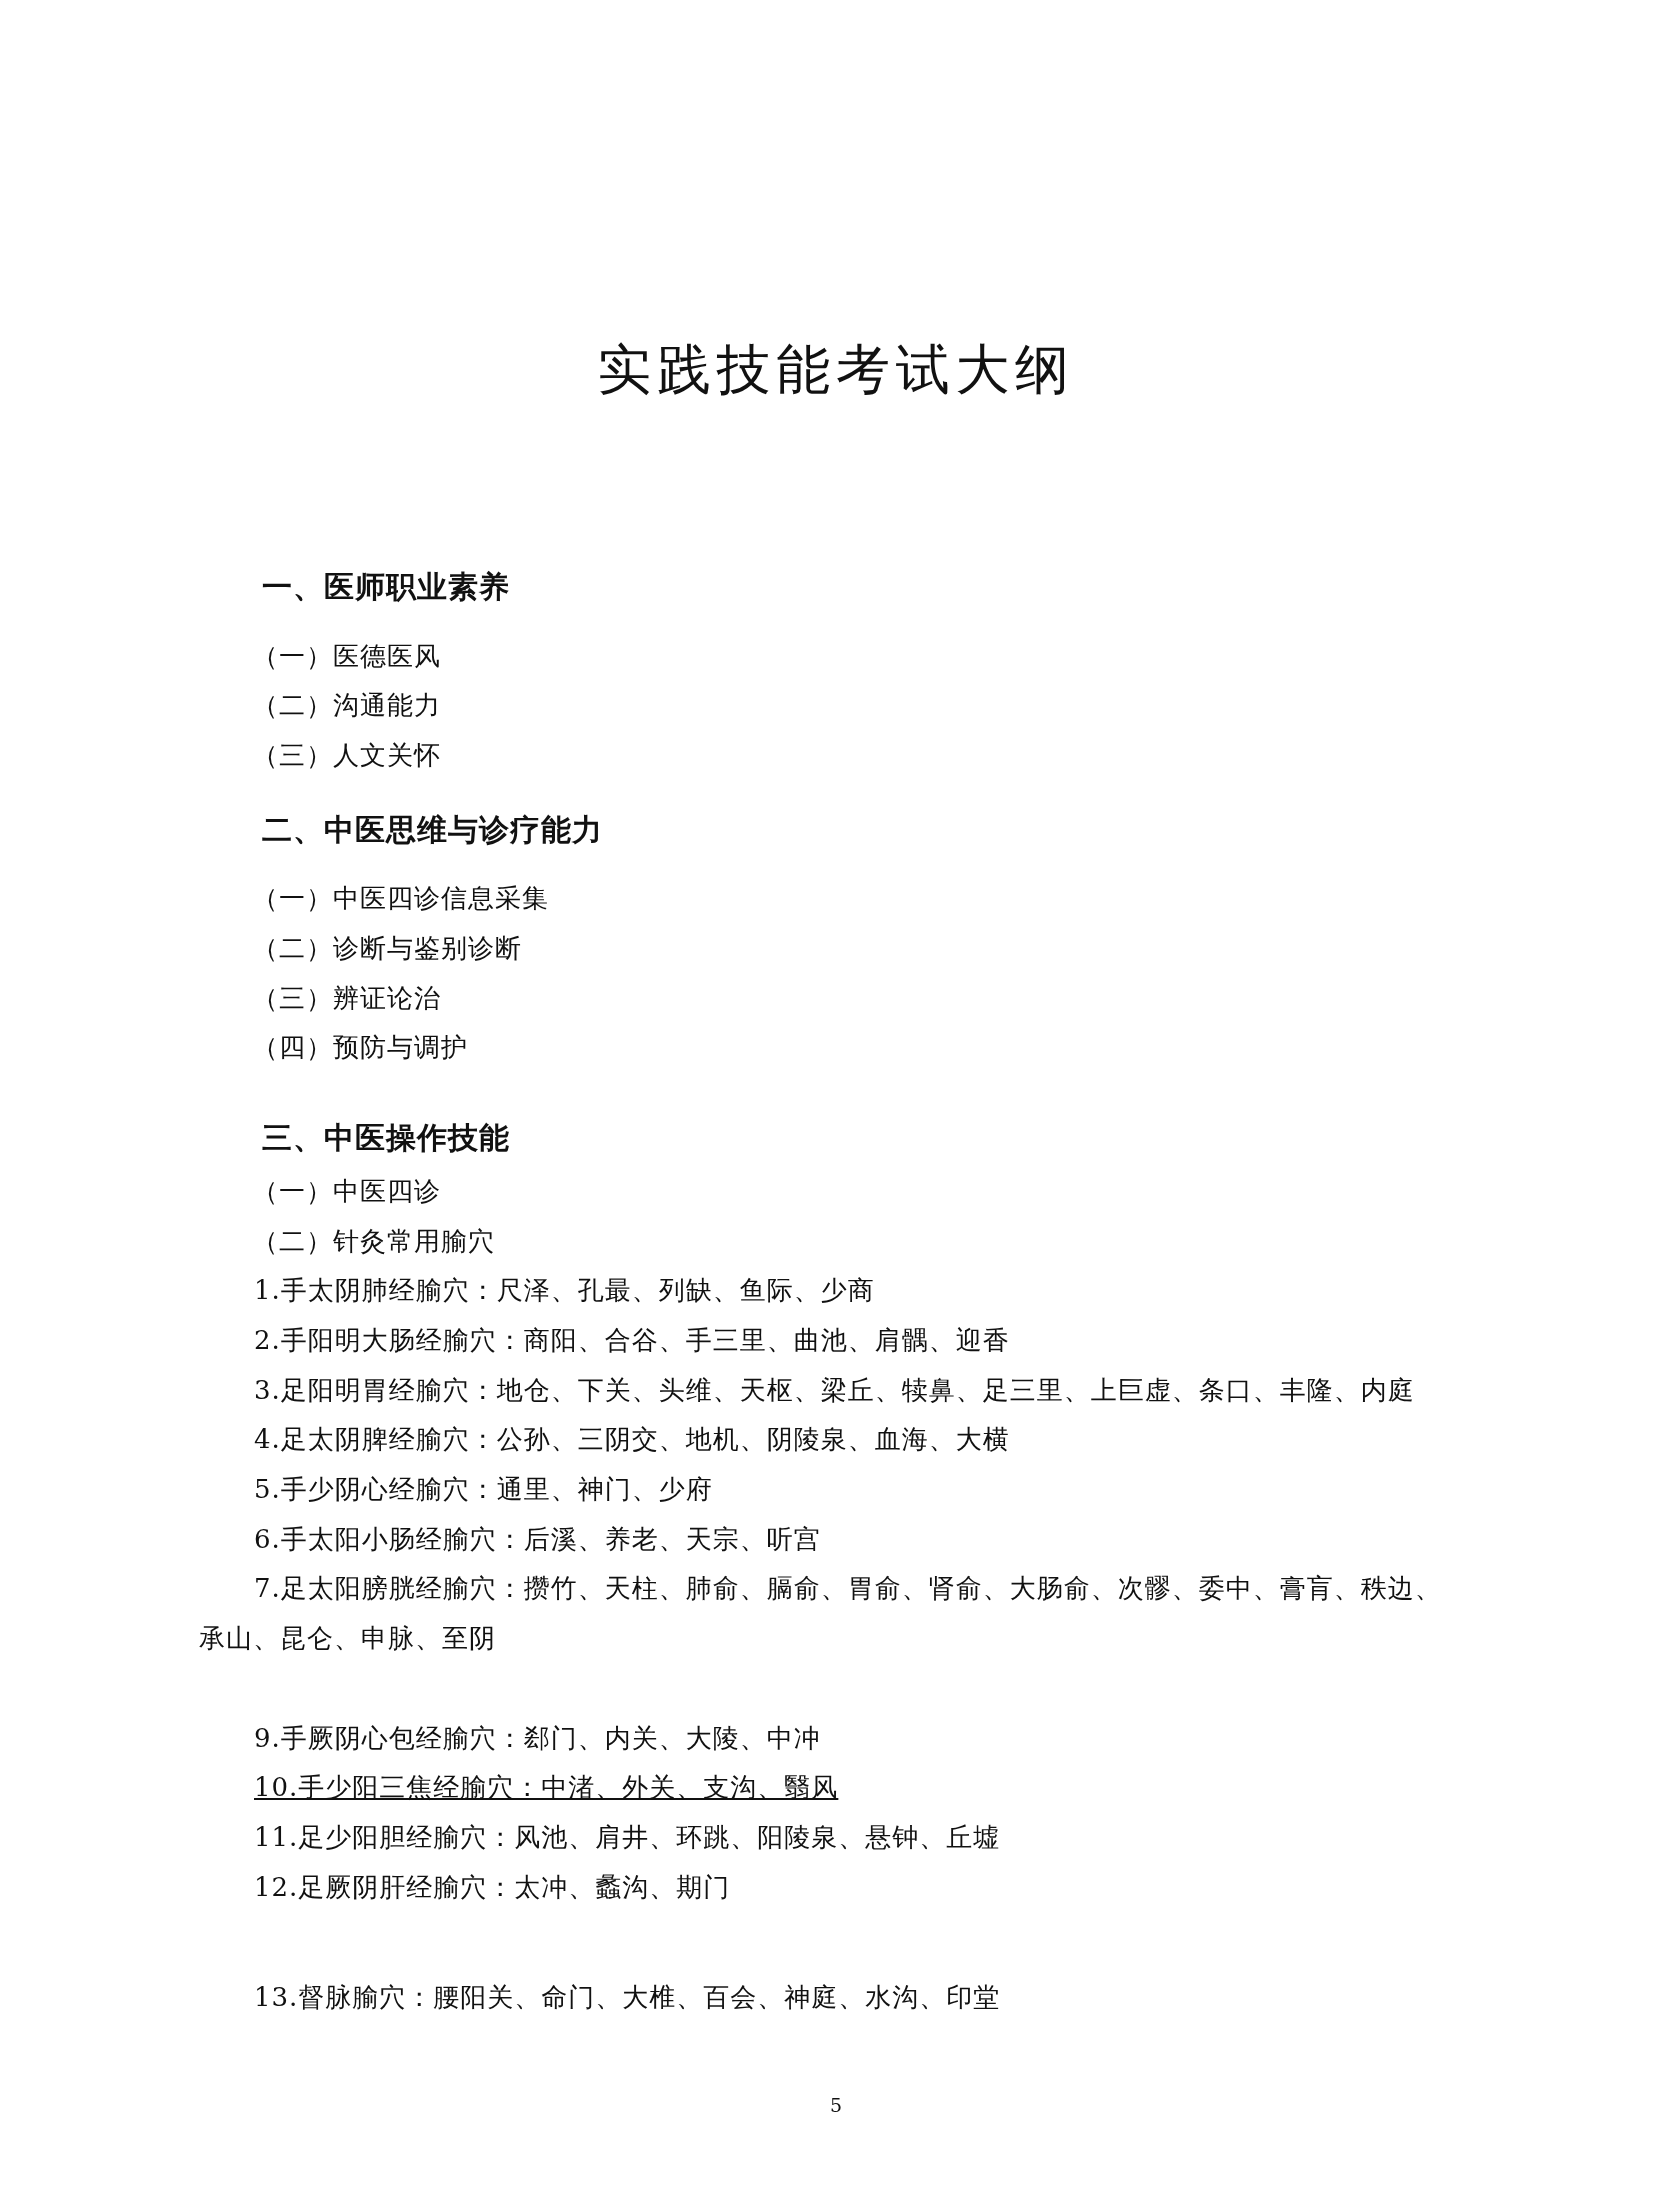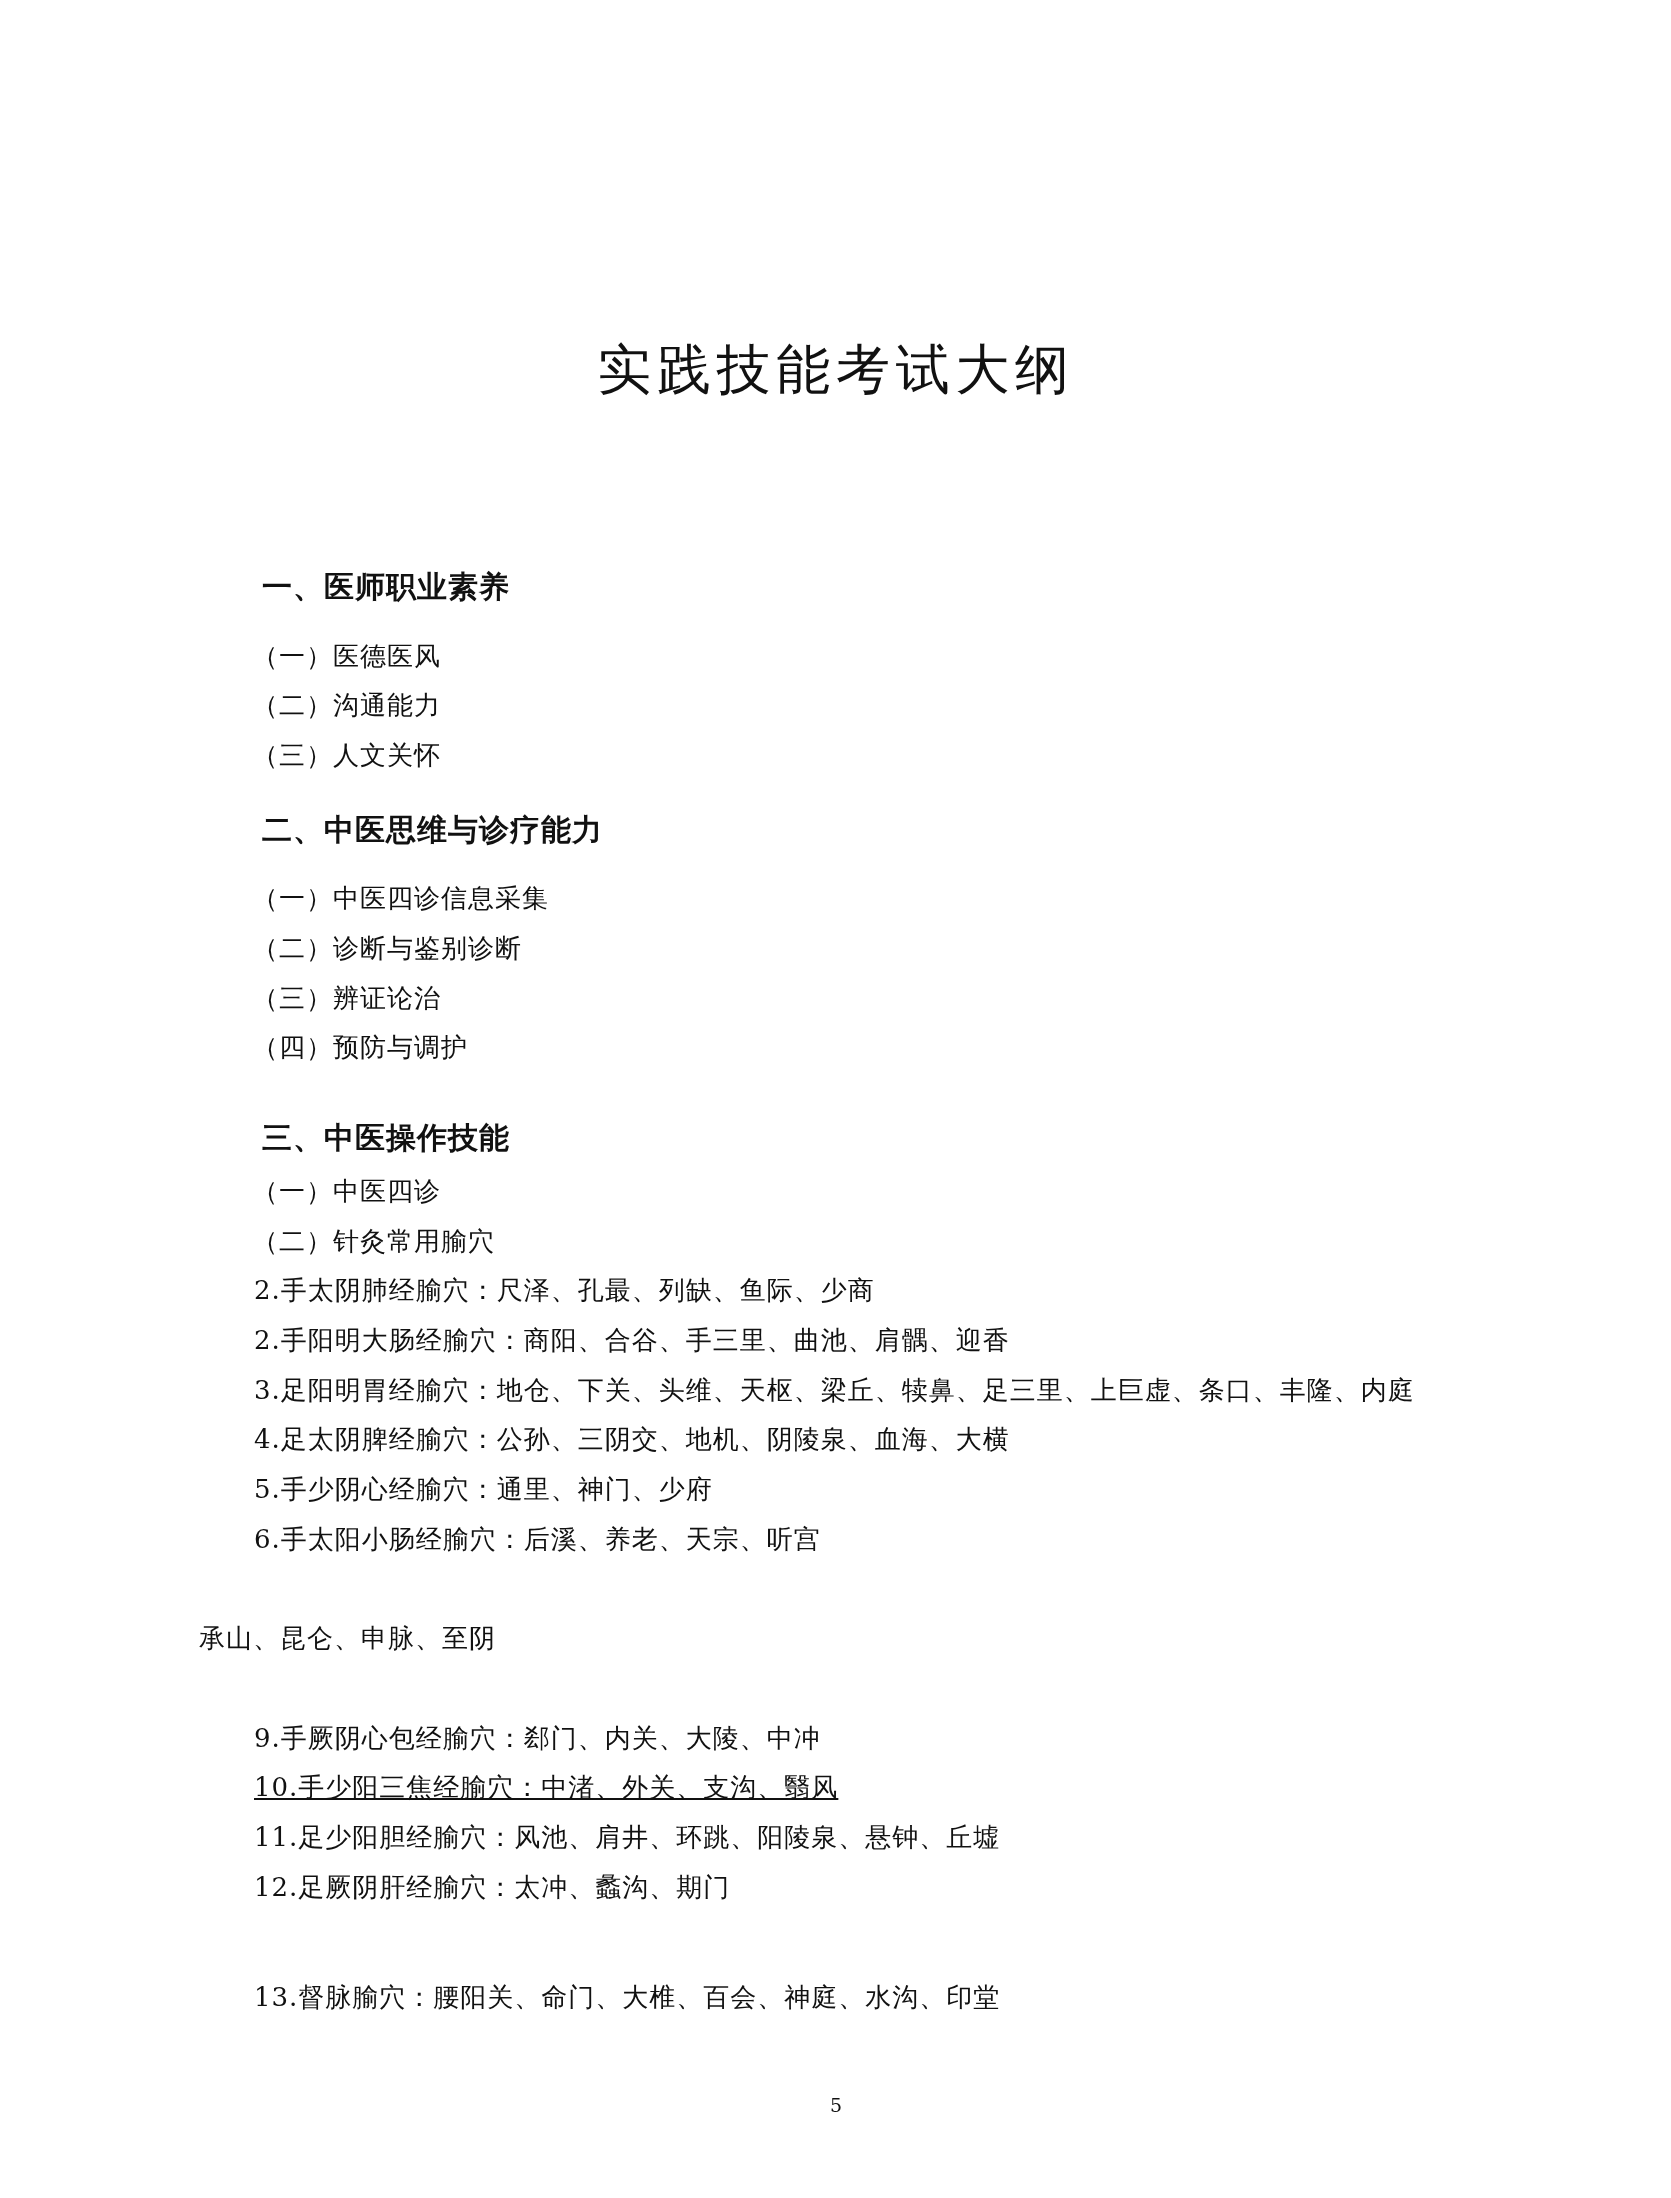--- a/index.html
+++ b/index.html
@@ -45,26 +45,27 @@
   <div class="heading" style="top:811px;">二、中医思维与诊疗能力</div>
   <div class="item" style="top:881px;">（一）中医四诊信息采集</div>
   <div class="item" style="top:931px;">（二）诊断与鉴别诊断</div>
   <div class="item" style="top:981px;">（三）辨证论治</div>
   <div class="item" style="top:1030px;">（四）预防与调护</div>
 
   <div class="heading" style="top:1103px;margin-top:16px;">三、中医操作技能</div>
   <div class="item" style="top:1174px;">（一）中医四诊</div>
   <div class="item" style="top:1224px;">（二）针灸常用腧穴</div>
 
-  <div class="item num" style="top:1273px;">2.手太阴肺经腧穴：尺泽、孔最、列缺、鱼际、少商</div>
+  <div class="item num" style="top:1273px;">1.手太阴肺经腧穴：尺泽、孔最、列缺、鱼际、少商</div>
   <div class="item num" style="top:1323px;">2.手阳明大肠经腧穴：商阳、合谷、手三里、曲池、肩髃、迎香</div>
   <div class="item num" style="top:1373px;">3.足阳明胃经腧穴：地仓、下关、头维、天枢、梁丘、犊鼻、足三里、上巨虚、条口、丰隆、内庭</div>
   <div class="item num" style="top:1422px;">4.足太阴脾经腧穴：公孙、三阴交、地机、阴陵泉、血海、大横</div>
   <div class="item num" style="top:1472px;">5.手少阴心经腧穴：通里、神门、少府</div>
   <div class="item num" style="top:1522px;">6.手太阳小肠经腧穴：后溪、养老、天宗、听宫</div>
+  <div class="item num" style="top:1571px;">7.足太阳膀胱经腧穴：攒竹、天柱、肺俞、膈俞、胃俞、肾俞、大肠俞、次髎、委中、膏肓、秩边、</div>
   <div class="item cont" style="top:1621px;">承山、昆仑、申脉、至阴</div>
   <div class="item num" style="top:1721px;">9.手厥阴心包经腧穴：郄门、内关、大陵、中冲</div>
   <div class="item num" style="top:1770px;text-decoration:underline;">10.手少阳三焦经腧穴：中渚、外关、支沟、翳风</div>
   <div class="item num" style="top:1820px;">11.足少阳胆经腧穴：风池、肩井、环跳、阳陵泉、悬钟、丘墟</div>
   <div class="item num" style="top:1870px;">12.足厥阴肝经腧穴：太冲、蠡沟、期门</div>
   <div class="item num" style="top:1980px;text-align:center;">13.督脉腧穴：腰阳关、命门、大椎、百会、神庭、水沟、印堂</div>
 
   <div class="page-number">5</div>
 </div>
 

